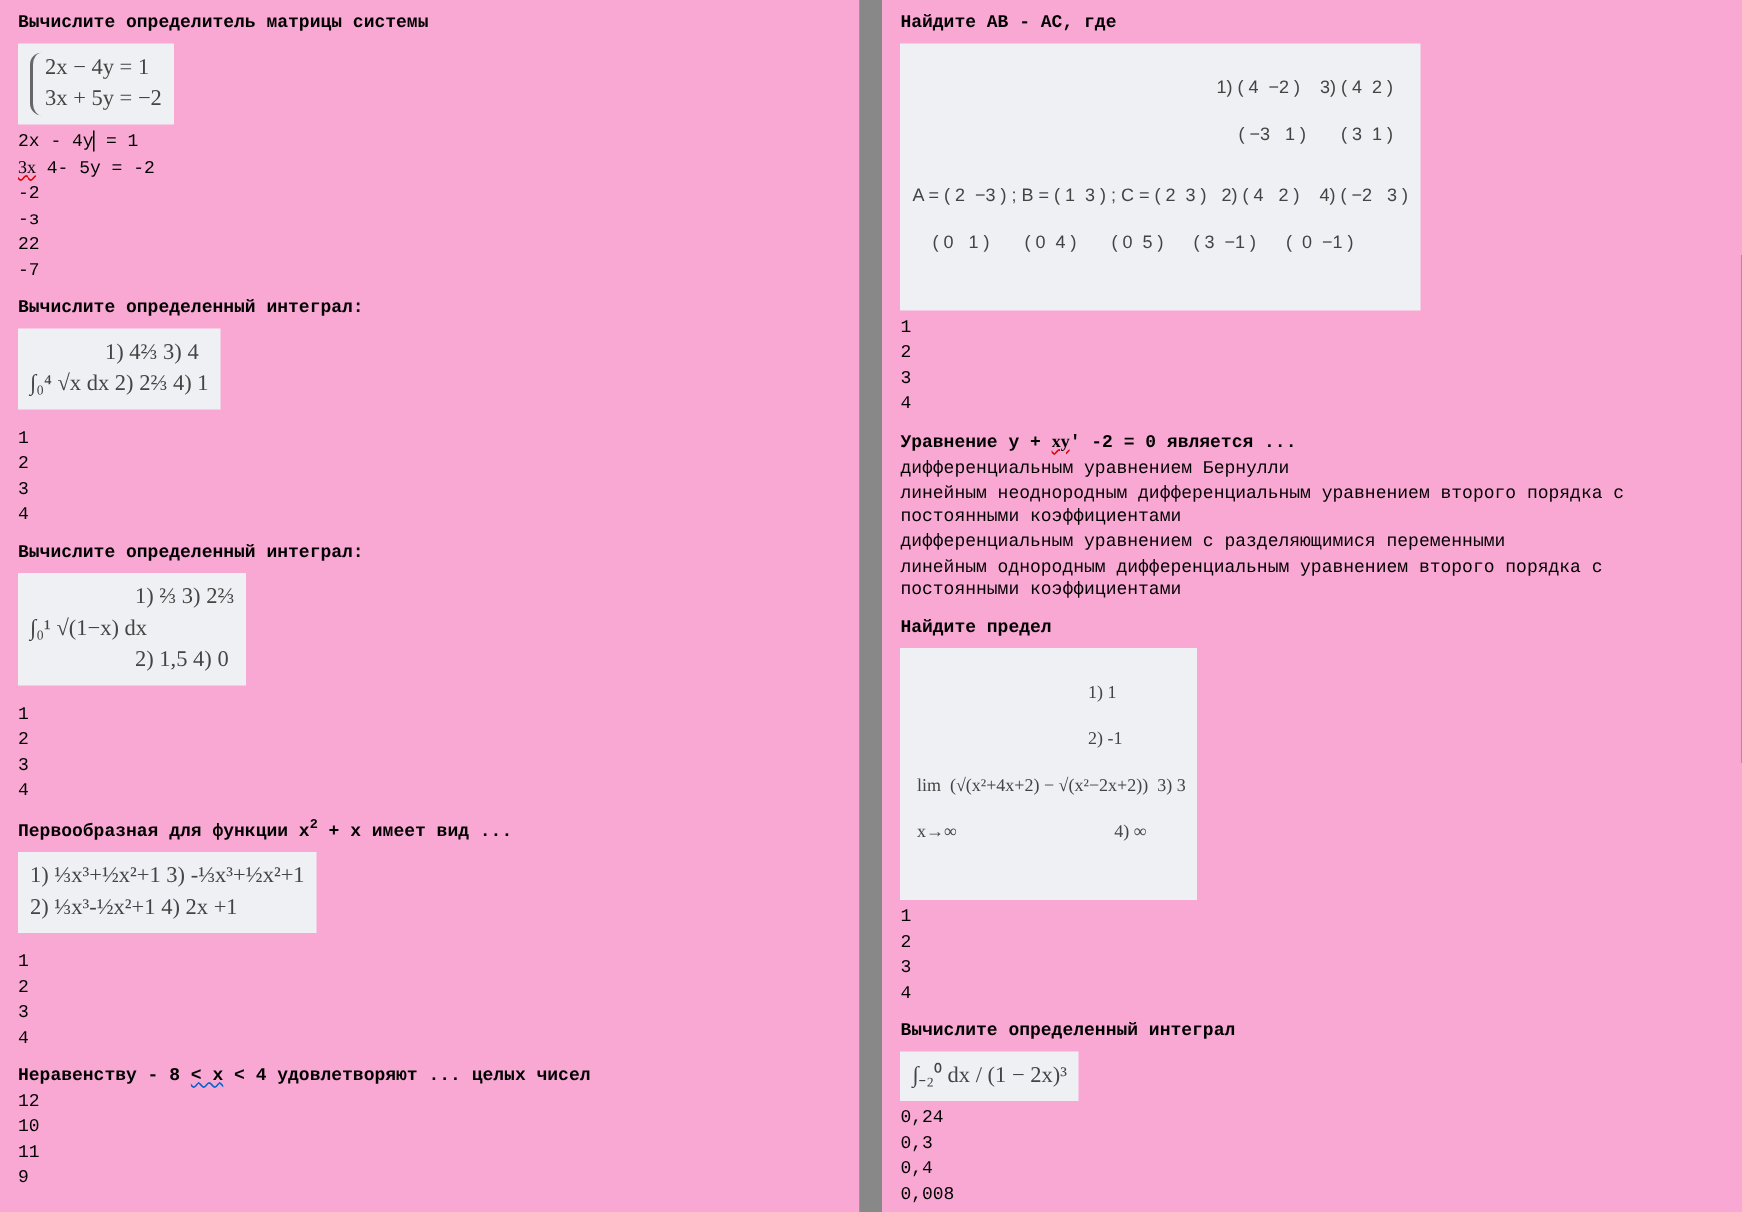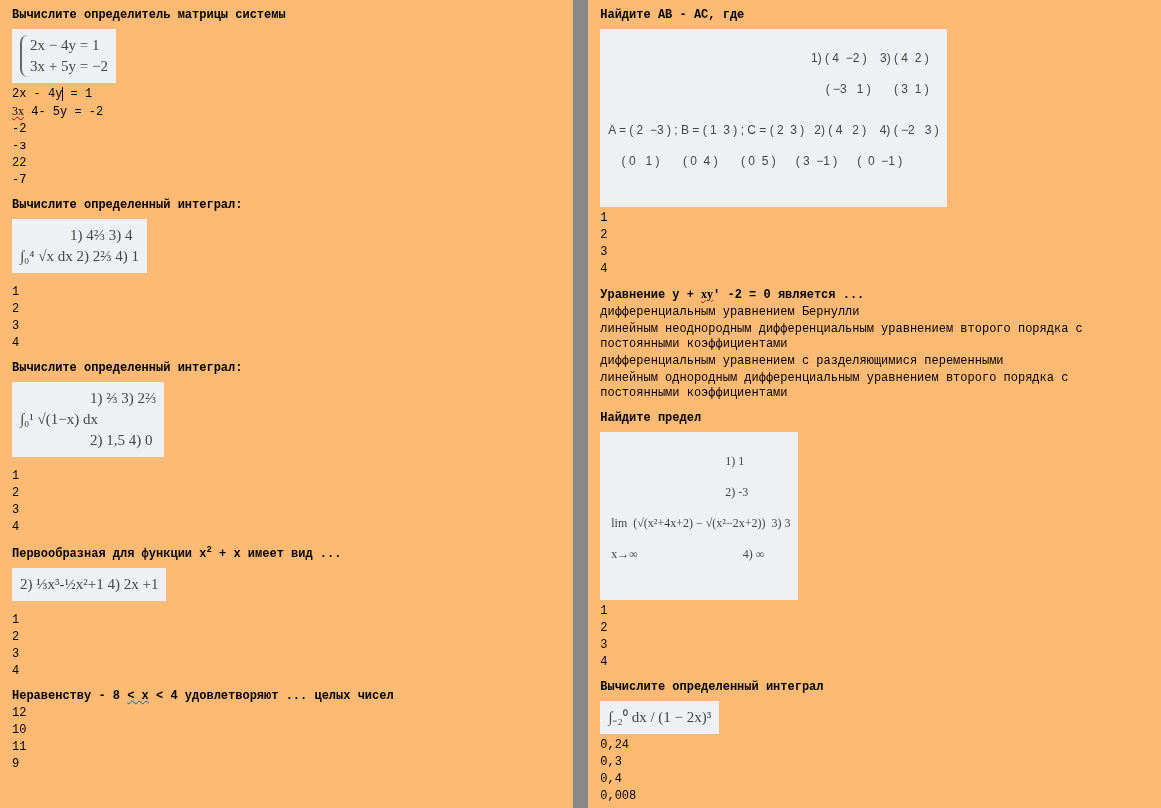--- a/index.html
+++ b/index.html
@@ -7,21 +7,21 @@
     padding: 0;
     font-family: "Courier New", monospace;
     font-size: 12px;
     background: #888;
     width: 1161px;
     height: 808px;
     overflow: hidden;
     display: flex;
   }
   .page {
-    background: #fdba74;
+    background: #f9a8d4;
     width: 624px;
     height: 808px;
     padding: 6px 12px;
     box-sizing: border-box;
     overflow: hidden;
   }
   .gap {
     width: 17px;
     background: #888;
   }
@@ -103,20 +103,21 @@
     <div style="padding-left:70px">2) 1,5  4) 0</div>
   </div>
   <div class="answers" style="margin-top:8px">1</div>
   <div class="answers">2</div>
   <div class="answers">3</div>
   <div class="answers">4</div>
 
   
   <div class="q-title"><span>Первообразная для функции x</span><sup>2</sup><span> + x имеет вид ...</span></div>
   <div class="img-box">
+    <div>1) ⅓x³+½x²+1   3) -⅓x³+½x²+1</div>
     <div>2) ⅓x³-½x²+1   4) 2x +1</div>
   </div>
   <div class="answers" style="margin-top:8px">1</div>
   <div class="answers">2</div>
   <div class="answers">3</div>
   <div class="answers">4</div>
 
   
   <div class="q-title"><span>Неравенству - 8 </span><span class="err-b">&lt; x</span><span> &lt; 4 удовлетворяют ... целых чисел</span></div>
   <div class="answers">12</div>
@@ -146,21 +147,21 @@
   <div class="q-title"><span>Уравнение y + </span><span class="err-u">xy</span><span>' -2 = 0 является ...</span></div>
   <div class="answers">дифференциальным уравнением Бернулли</div>
   <div class="answers">линейным неоднородным дифференциальным уравнением второго порядка с постоянными коэффициентами</div>
   <div class="answers">дифференциальным уравнением с разделяющимися переменными</div>
   <div class="answers">линейным однородным дифференциальным уравнением второго порядка с постоянными коэффициентами</div>
 
   
   <div class="q-title">Найдите предел</div>
   <div class="img-box small" style="white-space:pre;">
 <div>                                       1) 1</div>
-<div>                                       2) -3</div>
+<div>                                       2) -1</div>
 <div> lim  (√(x²+4x+2) − √(x²−2x+2))  3) 3</div>
 <div> x→∞                                   4) ∞</div>
   </div>
   <div class="answers">1</div>
   <div class="answers">2</div>
   <div class="answers">3</div>
   <div class="answers">4</div>
 
   
   <div class="q-title">Вычислите определенный интеграл</div>

